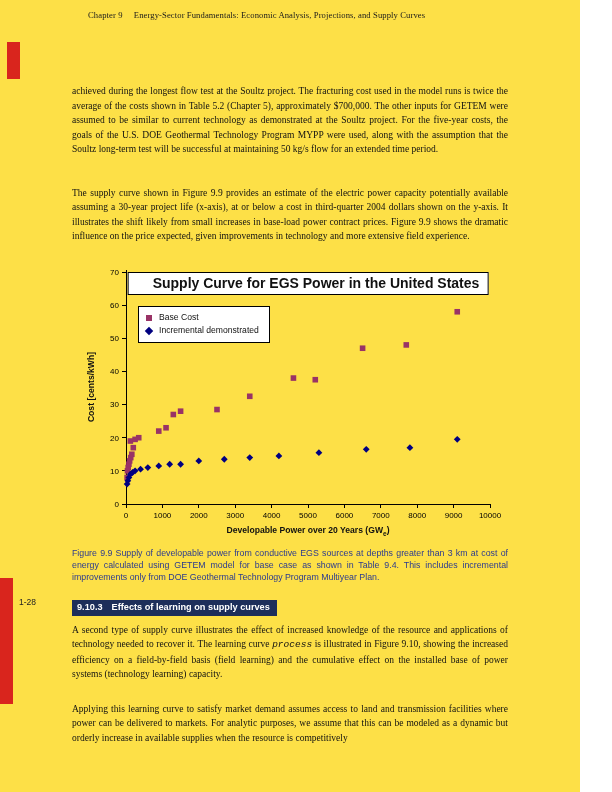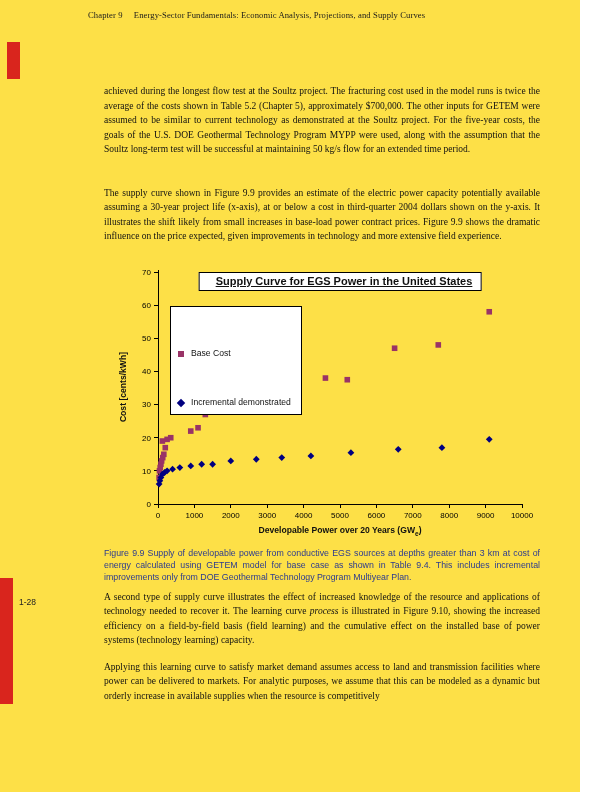--- a/index.html
+++ b/index.html
@@ -41,67 +41,66 @@
   .page-num {
     position: absolute;
     left: 19px;
     top: 597px;
     font-family: "Liberation Sans", sans-serif;
     font-size: 8.5px;
     color: #222222;
   }
   .content {
     position: absolute;
-    left: 104px;
+    left: 72px;
     top: 0;
     width: 436px;
   }
   .body-p {
     font-size: 9.5px;
     line-height: 14.55px;
     text-align: justify;
     margin: 0;
   }
   .p1 { margin-top: 84px; }
   .p2 { margin-top: 29px; }
   .p3 { margin-top: 7px; }
-  .p4 { margin-top: 12px; }
-  .ital { font-style: italic; }
+  .p4 { margin-top: 20px; }
+  .ital { font-style: italic; font-family: Liberation Mono, monospace; }
 
   .figure-block {
     position: relative;
     margin-top: 20px;
     width: 436px;
   }
   .figure-block svg { display: block; }
   .chart-title-box {
     position: absolute;
     top: 8px;
     left: 236px;
     transform: translateX(-50%);
     border: 1px solid #000;
     background: #fff;
-    padding: 2px 8px 3px 16px;
-    font-family: "Liberation Sans", sans-serif;
-    font-size: 11px;
-    font-weight: bold;
-    white-space: nowrap;
-    text-decoration: underline;
+    padding: 2px 8px 3px 24px;
+    font-family: "Liberation Sans", sans-serif;
+    font-size: 14px;
+    font-weight: bold;
+    white-space: nowrap;
   }
   .chart-legend {
     position: absolute;
     top: 42px;
     left: 66px;
     border: 1px solid #000;
     background: #fff;
     padding: 4px 10px 4px 7px;
     font-family: "Liberation Sans", sans-serif;
     font-size: 8.6px;
   }
-  .legend-row { display: flex; align-items: center; line-height: 13.5px; white-space: nowrap; margin-top: 36px; }
+  .legend-row { display: flex; align-items: center; line-height: 13.5px; white-space: nowrap; }
   .legend-marker { display: inline-block; width: 6px; height: 6px; margin-right: 7px; flex: 0 0 auto; }
   .legend-marker.diamond { transform: rotate(45deg); }
   .ylabel {
     position: absolute;
     left: -41px;
     top: 118px;
     width: 120px;
     text-align: center;
     transform: rotate(-90deg);
     font-family: "Liberation Sans", sans-serif;
@@ -255,19 +254,22 @@
           <span class="legend-marker diamond" style="background: rgb(0, 0, 128);"></span>
           <span>Incremental demonstrated</span>
         </div>
       </div>
       <div class="ylabel">Cost [cents/kWh]</div>
       <div class="xlabel"><span>Developable Power over 20 Years (GW</span><sub>e</sub><span>)</span></div>
     </div>
 
     <div class="fig-caption" style="color: rgb(43, 58, 143);">Figure 9.9 Supply of developable power from conductive EGS sources at depths greater than 3 km at cost of energy calculated using GETEM model for base case as shown in Table 9.4. This includes incremental improvements only from DOE Geothermal Technology Program Multiyear Plan.</div>
 
+    <div class="section-heading" style="background: rgb(29, 46, 90);">
+      <span class="sec-num">9.10.3</span><span>Effects of learning on supply curves</span>
+    </div>
 
     <p class="body-p p3"><span>A second type of supply curve illustrates the effect of increased knowledge of the resource and applications of technology needed to recover it. The learning curve </span><span class="ital">process</span><span> is illustrated in Figure 9.10, showing the increased efficiency on a field-by-field basis (field learning) and the cumulative effect on the installed base of power systems (technology learning) capacity.</span></p>
 
     <p class="body-p p4">Applying this learning curve to satisfy market demand assumes access to land and transmission facilities where power can be delivered to markets. For analytic purposes, we assume that this can be modeled as a dynamic but orderly increase in available supplies when the resource is competitively</p>
 
   </div>
 </div>
 
 </body></html>

